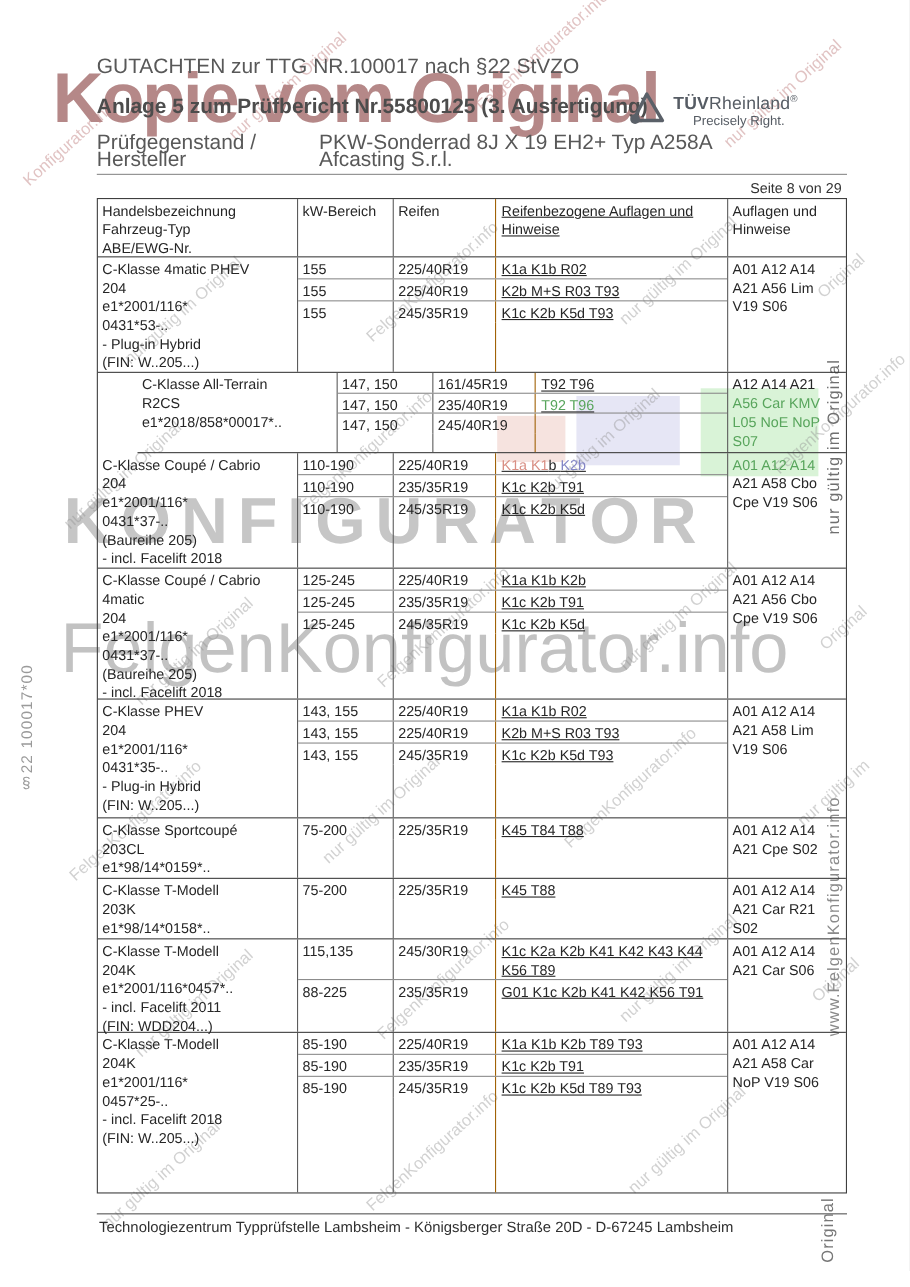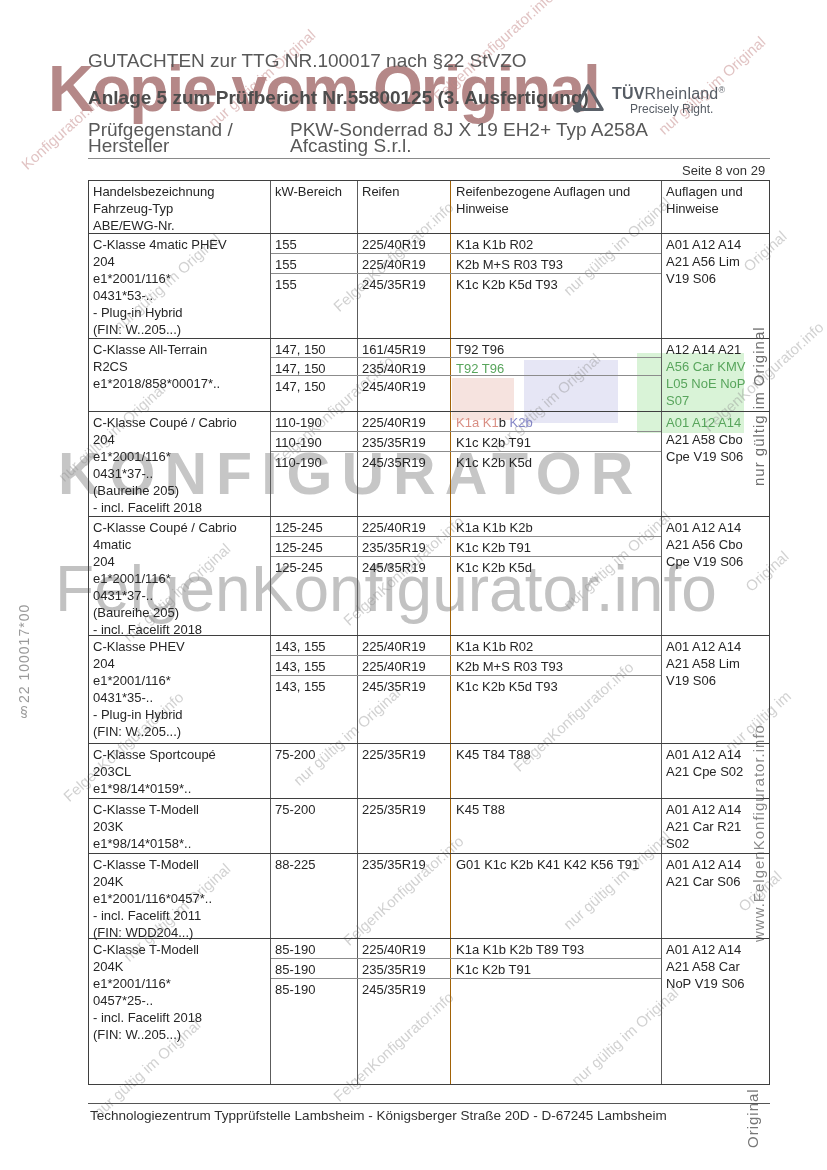--- a/index.html
+++ b/index.html
@@ -67,21 +67,21 @@
   .trow { display:flex; border-bottom:1.5px solid #3f3f3f; }
   .trow:last-child { border-bottom:none; }
   .c1 { width:182px; border-right:1px solid #5c5c5c; padding:2px 3px 0 4px; }
   .c5 { width:108px; border-left:1px solid #5c5c5c; padding:2px 3px 0 4px; }
   .mid { flex:1; display:flex; flex-direction:column; }
   .subrow { display:flex; min-height:17px; }
   .subrow.sep { border-bottom:1px solid #8c8c8c; }
   .subrow.fill { flex:1; }
   .c2 { width:87px; border-right:1px solid #5c5c5c; padding:2px 2px 0 4px; }
   .c3 { width:93px; border-right:1px solid #a16207; padding:2px 2px 0 4px; }
-  .c4 { flex:1; padding:2px 2px 0 5px; }
+  .c4 { flex:1; padding:2px 2px 0 5px;text-decoration:underline; }
   .thead { height:53px; }
   .thead .c1, .thead .c2, .thead .c3, .thead .c4, .thead .c5 { padding-top:2px; }
   .tl { min-height:17px; }
   .tc-green  { color:var(--tc-green,#58a55c); }
   .tc-pink   { color:var(--tc-pink,#d98f84); }
   .tc-purple { color:var(--tc-purple,#8486c6); }
   
   #footer-rule { position:absolute; left:88px; top:1103px; width:682px; height:1px; background:#555; z-index:3; }
   #footer-text { position:absolute; left:90px; top:1108px; font-size:13.5px; color:#303030; z-index:3; }
 </style>
@@ -202,21 +202,21 @@
               <div class="c3"></div>
               <div class="c4"></div>
             </div>
           </div>
           <div class="c5">
             <div class="tl">A01 A12 A14</div>
             <div class="tl">A21 A56 Lim</div>
             <div class="tl">V19 S06</div>
           </div>
         </div>
-        <div class="trow" style="height: 73px;">
+        <div class="trow" style="height: 73px; margin-left: 36px;">
           <div class="c1">
             <div class="tl">C-Klasse All-Terrain</div>
             <div class="tl">R2CS</div>
             <div class="tl">e1*2018/858*00017*..</div>
           </div>
           <div class="mid">
             <div class="subrow sep">
               <div class="c2">147, 150</div>
               <div class="c3">161/45R19</div>
               <div class="c4">T92 T96</div>
@@ -405,20 +405,25 @@
         </div>
         <div class="trow" style="height: 85px;">
           <div class="c1">
             <div class="tl">C-Klasse T-Modell</div>
             <div class="tl">204K</div>
             <div class="tl">e1*2001/116*0457*..</div>
             <div class="tl">- incl. Facelift 2011</div>
             <div class="tl">(FIN: WDD204...)</div>
           </div>
           <div class="mid">
+            <div class="subrow sep">
+              <div class="c2">115,135</div>
+              <div class="c3">245/30R19</div>
+              <div class="c4">K1c K2a K2b K41 K42 K43 K44 K56 T89</div>
+            </div>
             <div class="subrow">
               <div class="c2">88-225</div>
               <div class="c3">235/35R19</div>
               <div class="c4">G01 K1c K2b K41 K42 K56 T91</div>
             </div>
             <div class="subrow fill">
               <div class="c2"></div>
               <div class="c3"></div>
               <div class="c4"></div>
             </div>
@@ -444,20 +449,21 @@
               <div class="c4">K1a K1b K2b T89 T93</div>
             </div>
             <div class="subrow sep">
               <div class="c2">85-190</div>
               <div class="c3">235/35R19</div>
               <div class="c4">K1c K2b T91</div>
             </div>
             <div class="subrow">
               <div class="c2">85-190</div>
               <div class="c3">245/35R19</div>
+              <div class="c4">K1c K2b K5d T89 T93</div>
             </div>
             <div class="subrow fill">
               <div class="c2"></div>
               <div class="c3"></div>
               <div class="c4"></div>
             </div>
           </div>
           <div class="c5">
             <div class="tl">A01 A12 A14</div>
             <div class="tl">A21 A58 Car</div>

